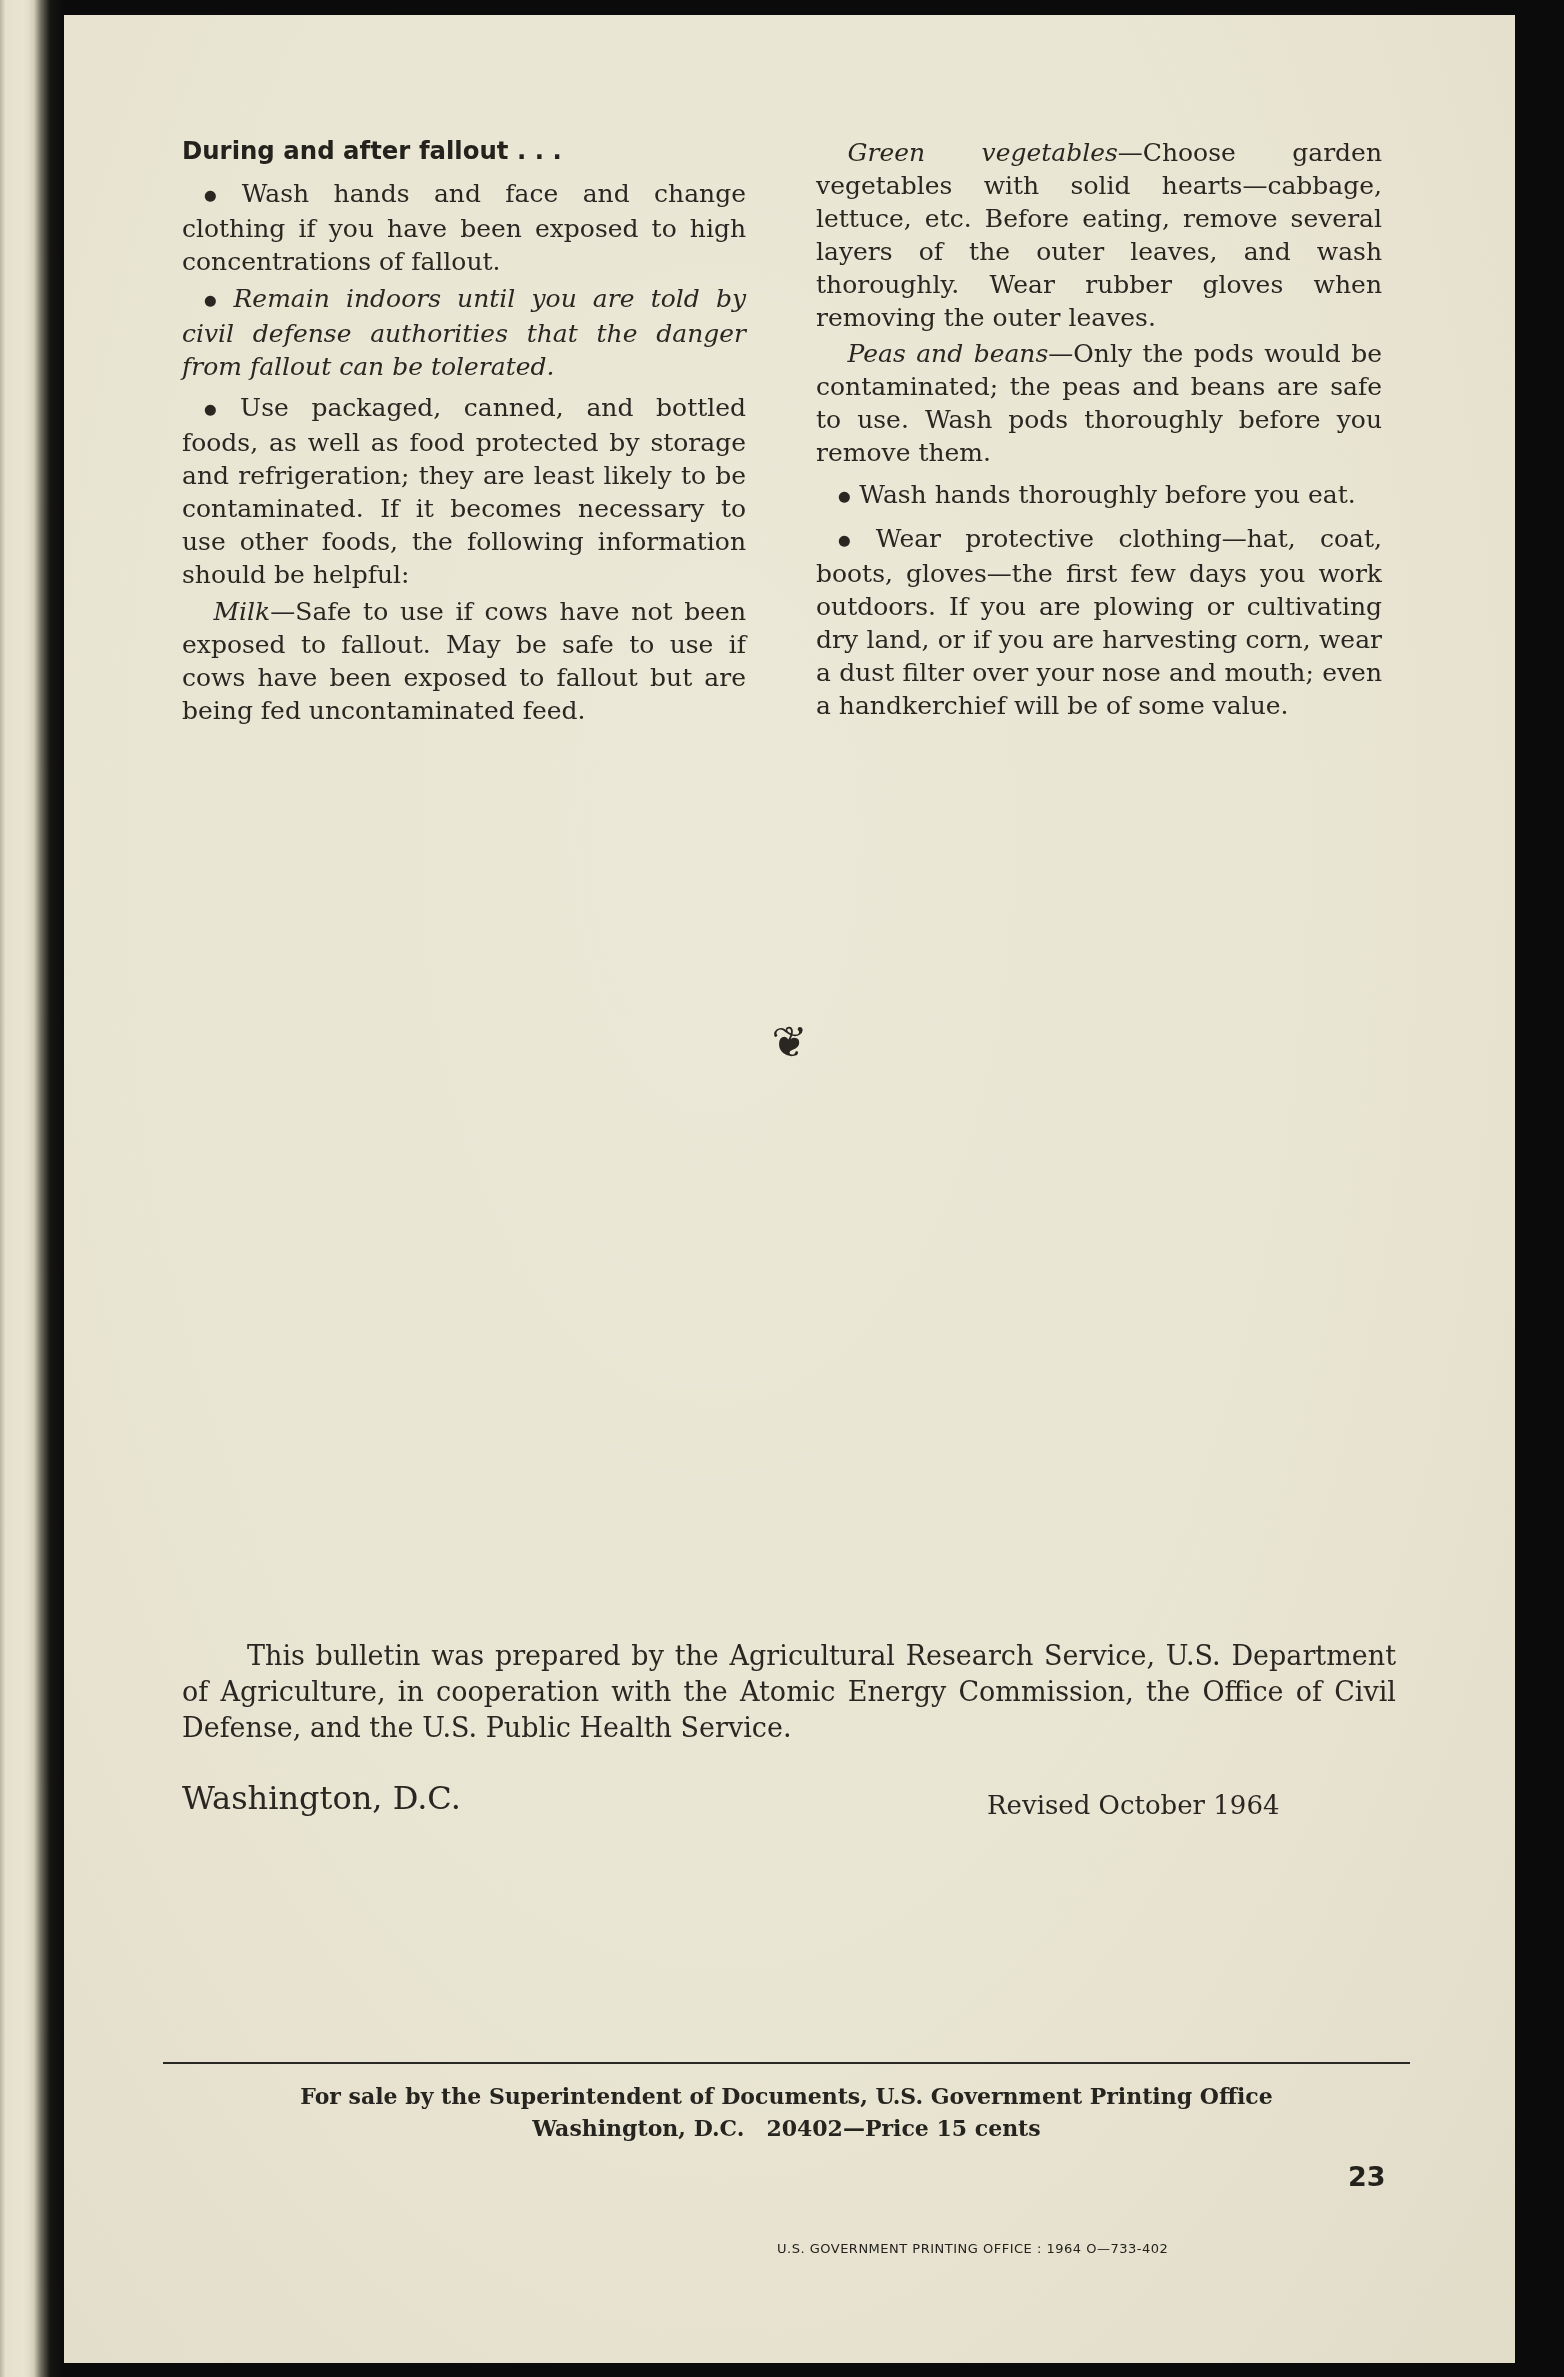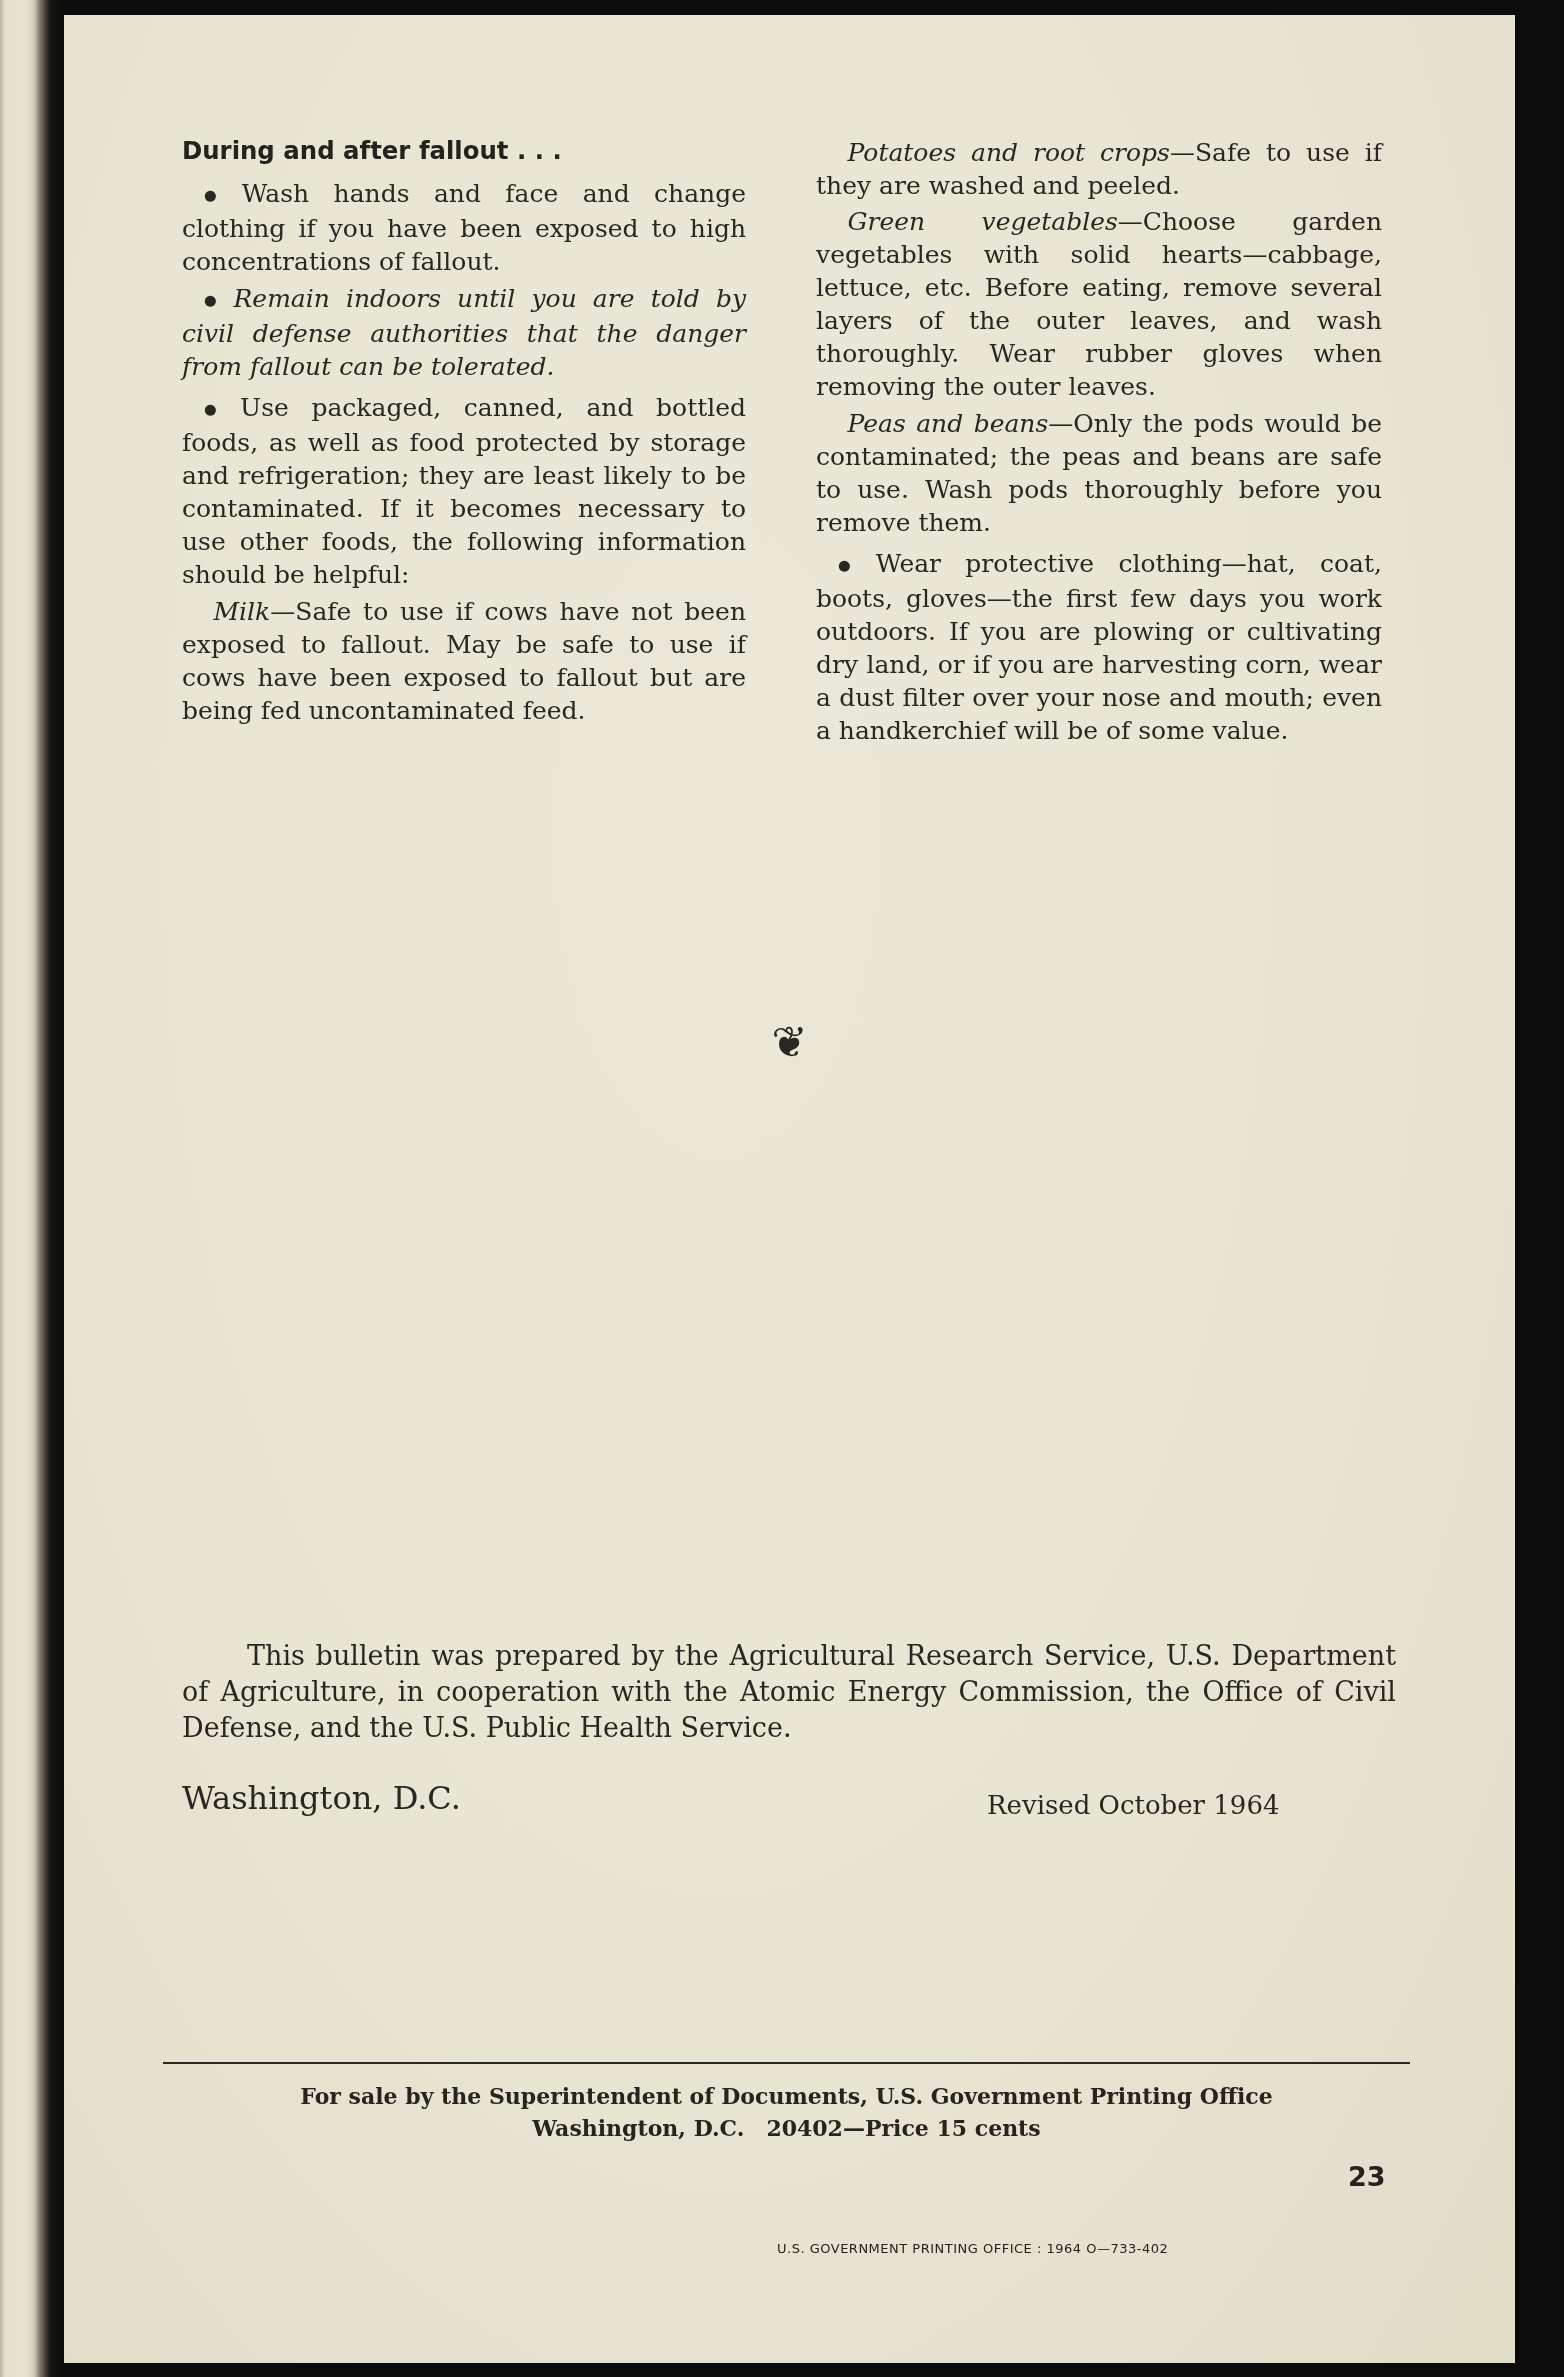--- a/index.html
+++ b/index.html
@@ -108,26 +108,26 @@
 
         <p class="para bullet first"><span class="dot">●</span><span class="it">Remain indoors until you are told by civil defense authorities that the danger from fallout can be tolerated.</span></p>
 
         <p class="para bullet"><span class="dot">●</span><span>Use packaged, canned, and bottled foods, as well as food protected by storage and refrigeration; they are least likely to be contaminated. If it becomes necessary to use other foods, the following information should be helpful:</span></p>
 
         <p class="para lead"><span class="it">Milk</span><span>—Safe to use if cows have not been exposed to fallout. May be safe to use if cows have been exposed to fallout but are being fed uncontaminated feed.</span></p>
 
       </div>
 
       <div class="col-right">
-        <p class="para lead" style="margin-top:0;"><span class="it">Potatoes and root crops</span><span>—Safe to use if they are washed and peeled.</span></p>
 
         <p class="para lead"><span class="it">Green vegetables</span><span>—Choose garden vegetables with solid hearts—cabbage, lettuce, etc. Before eating, remove several layers of the outer leaves, and wash thoroughly. Wear rubber gloves when removing the outer leaves.</span></p>
 
         <p class="para lead"><span class="it">Peas and beans</span><span>—Only the pods would be contaminated; the peas and beans are safe to use. Wash pods thoroughly before you remove them.</span></p>
 
+        <p class="para bullet"><span class="dot">●</span><span>Wash hands thoroughly before you eat.</span></p>
 
         <p class="para bullet"><span class="dot">●</span><span>Wear protective clothing—hat, coat, boots, gloves—the first few days you work outdoors. If you are plowing or cultivating dry land, or if you are harvesting corn, wear a dust filter over your nose and mouth; even a handkerchief will be of some value.</span></p>
       </div>
 
     </div>
 
     <div class="ornament">❦</div>
 
     <p class="credit">This bulletin was prepared by the Agricultural Research Service, U.S. Department of Agriculture, in cooperation with the Atomic Energy Commission, the Office of Civil Defense, and the U.S. Public Health Service.</p>
 

